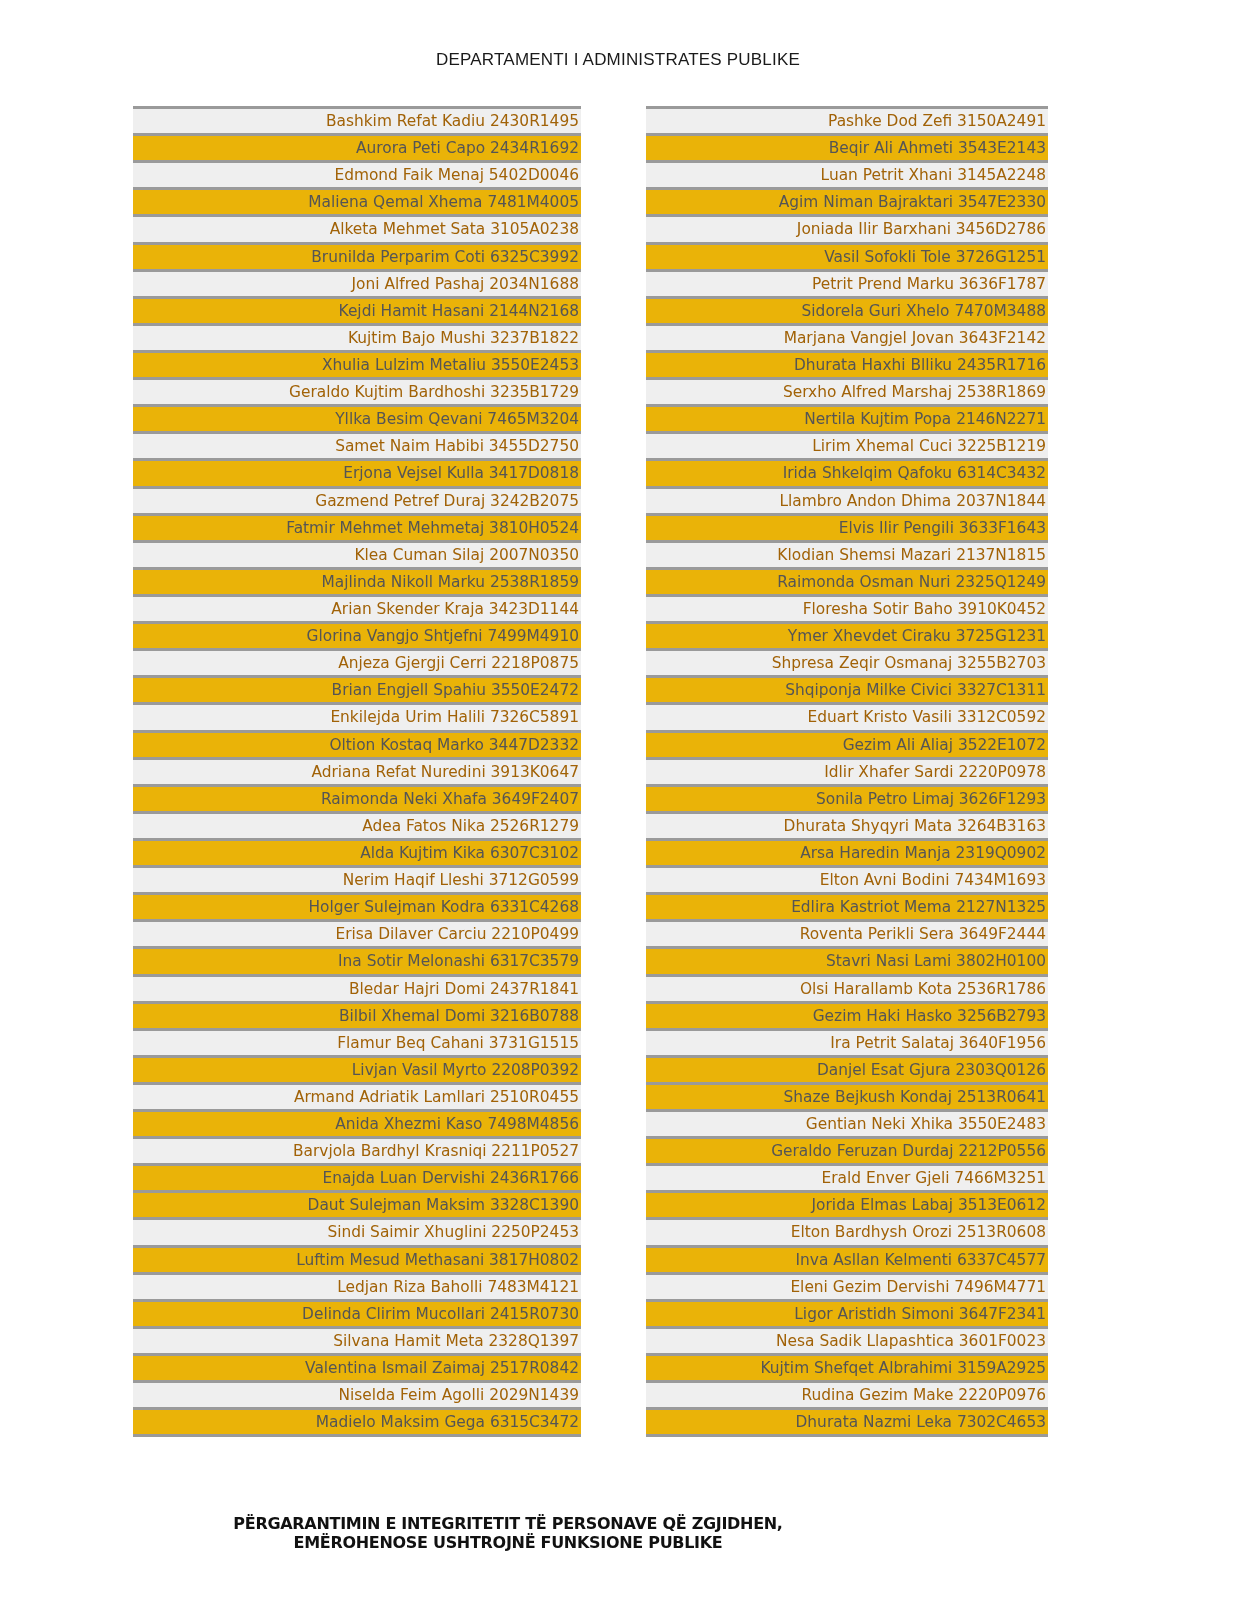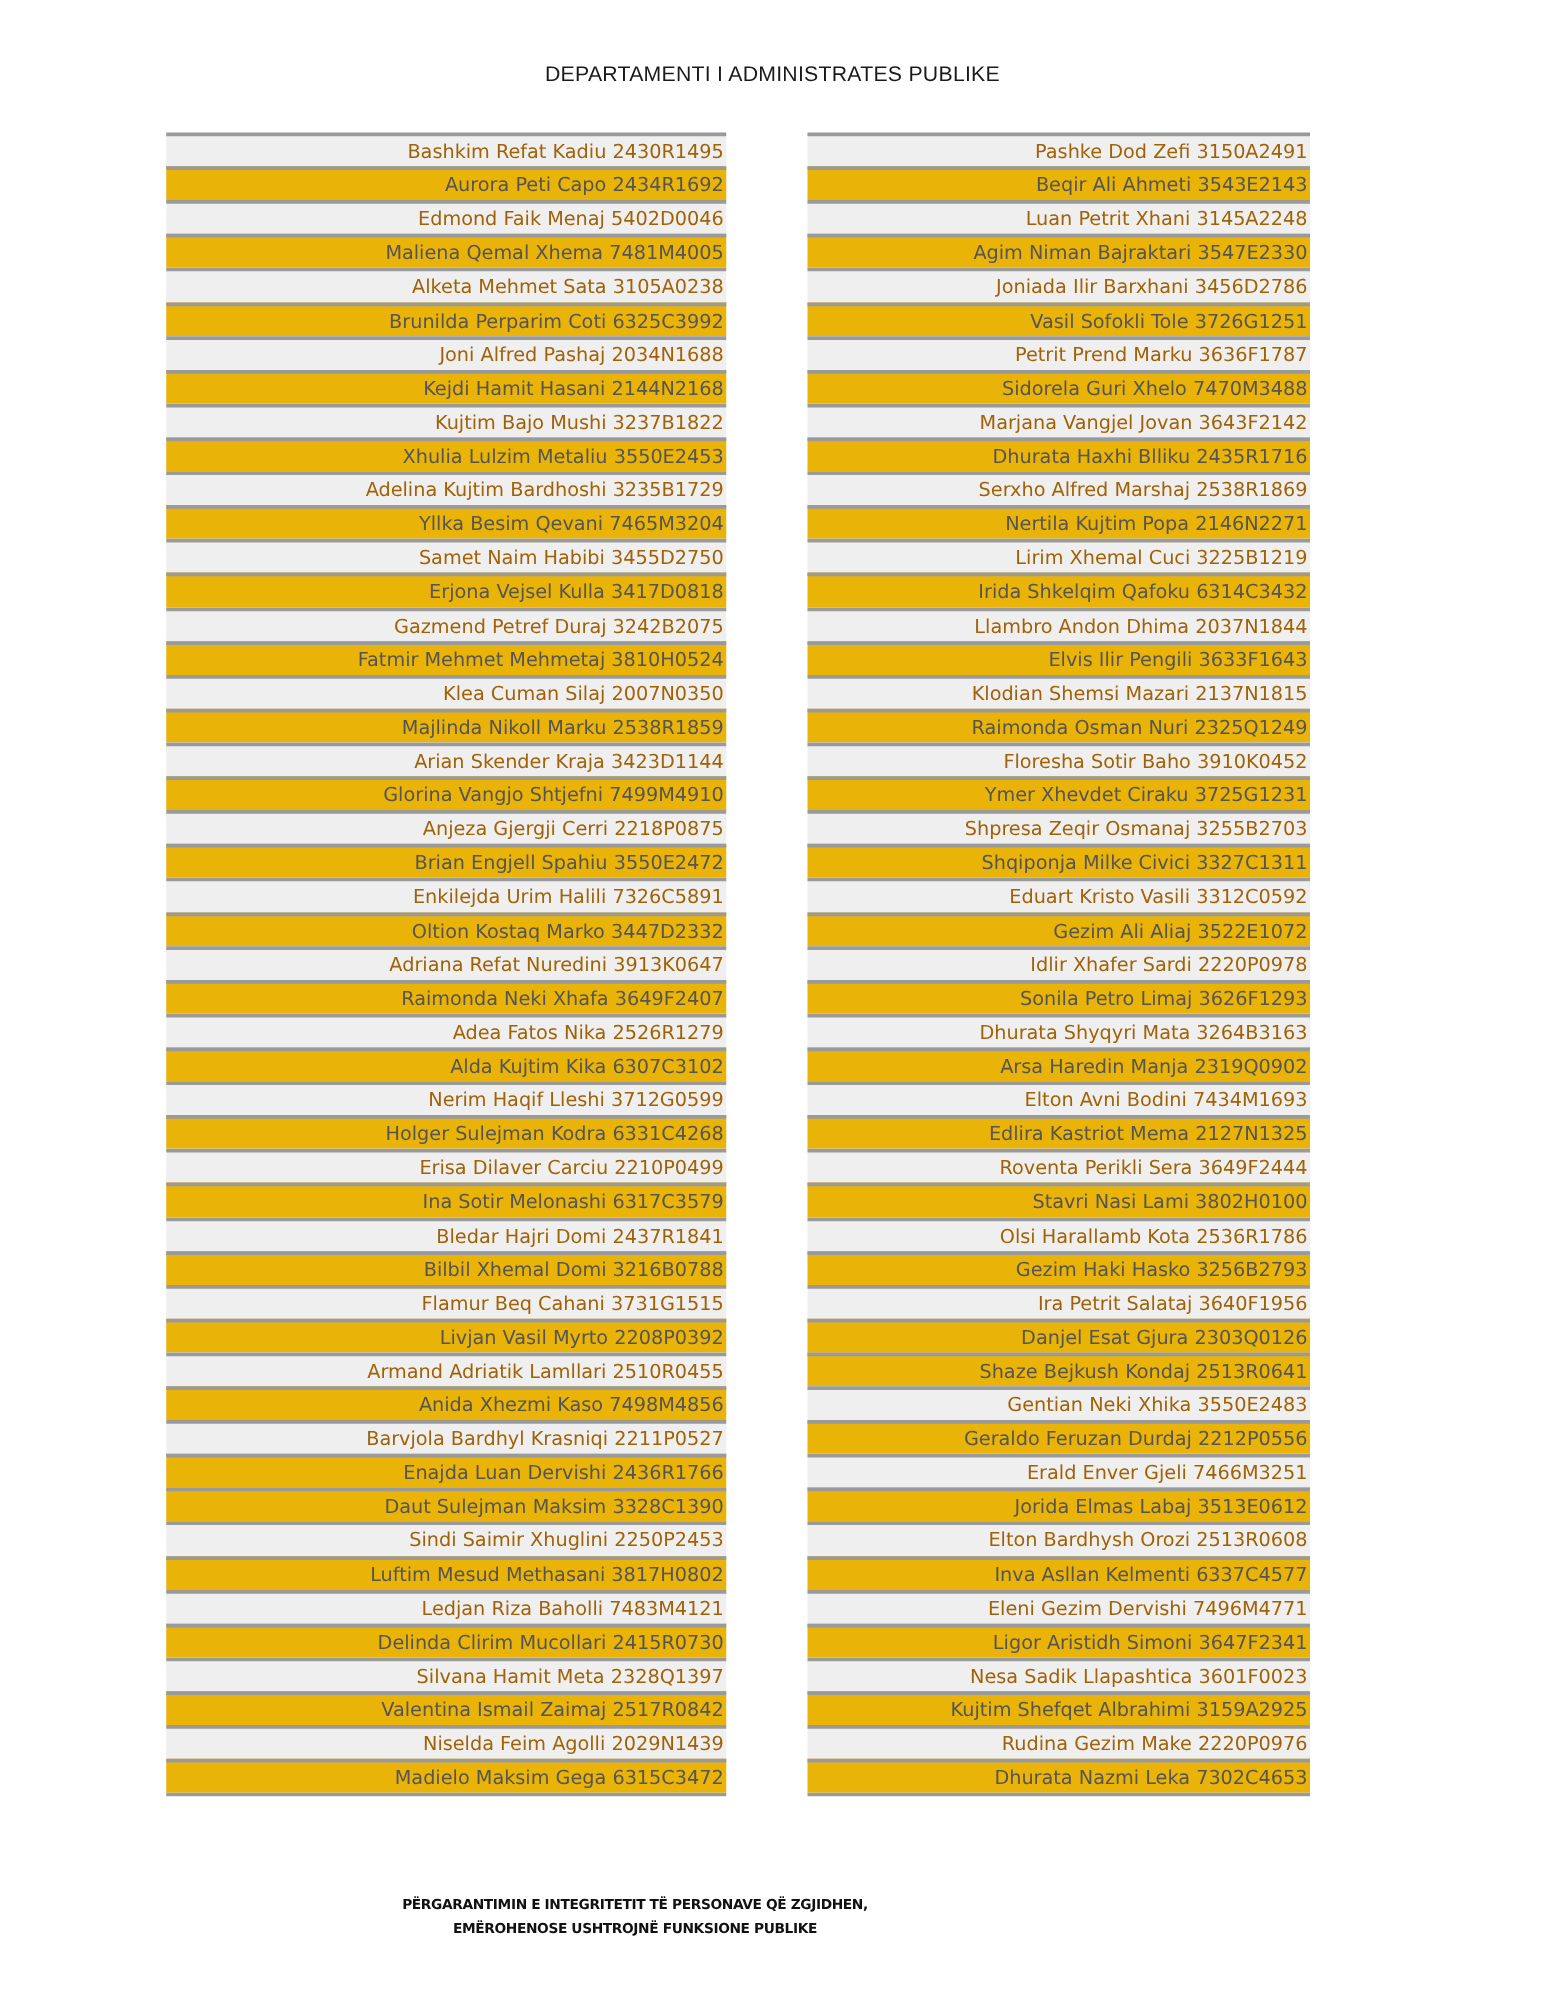--- a/index.html
+++ b/index.html
@@ -10,21 +10,21 @@
   .col.right { left:646px; width:402px; }
   .row { height:24.12px; border-top:3px solid #9a9a9a; box-sizing:content-box; position:relative; }
   .row.odd { background:#efefef; }
   .row.even { background:#eab308; }
   .row span { position:absolute; right:0; top:3px; font-size:15.4px; line-height:18px; white-space:nowrap; }
   .row.odd span { color:#a16207; }
   .row.even span { color:#555555; font-weight:normal; }
   .col.left .row span { right:2px; }
   .col.right .row span { right:2px; }
   .col-bottom { height:0; border-top:3px solid #9a9a9a; }
-  .footer { position:absolute; top:1514px; left:0; width:1016px; text-align:center; font-size:11px; font-weight:bold; color:#111; line-height:19px; font-family:"DejaVu Sans", sans-serif; letter-spacing:-0.3px; }
+  .footer { position:absolute; top:1514px; left:0; width:1016px; text-align:center; font-size:16px; font-weight:bold; color:#111; line-height:19px; font-family:"DejaVu Sans", sans-serif; letter-spacing:-0.3px; }
 </style>
 </head>
 <body>
 
 <div class="title">DEPARTAMENTI I ADMINISTRATES PUBLIKE</div>
 
 <div class="col left" id="col-left">
     <div class="row odd">
       <span>Bashkim Refat Kadiu 2430R1495</span>
     </div>
@@ -49,21 +49,21 @@
     <div class="row even">
       <span>Kejdi Hamit Hasani 2144N2168</span>
     </div>
     <div class="row odd">
       <span>Kujtim Bajo Mushi 3237B1822</span>
     </div>
     <div class="row even">
       <span>Xhulia Lulzim Metaliu 3550E2453</span>
     </div>
     <div class="row odd">
-      <span>Adelina Kujtim Bardhoshi 3235B1729</span>
+      <span>Geraldo Kujtim Bardhoshi 3235B1729</span>
     </div>
     <div class="row even">
       <span>Yllka Besim Qevani 7465M3204</span>
     </div>
     <div class="row odd">
       <span>Samet Naim Habibi 3455D2750</span>
     </div>
     <div class="row even">
       <span>Erjona Vejsel Kulla 3417D0818</span>
     </div>

